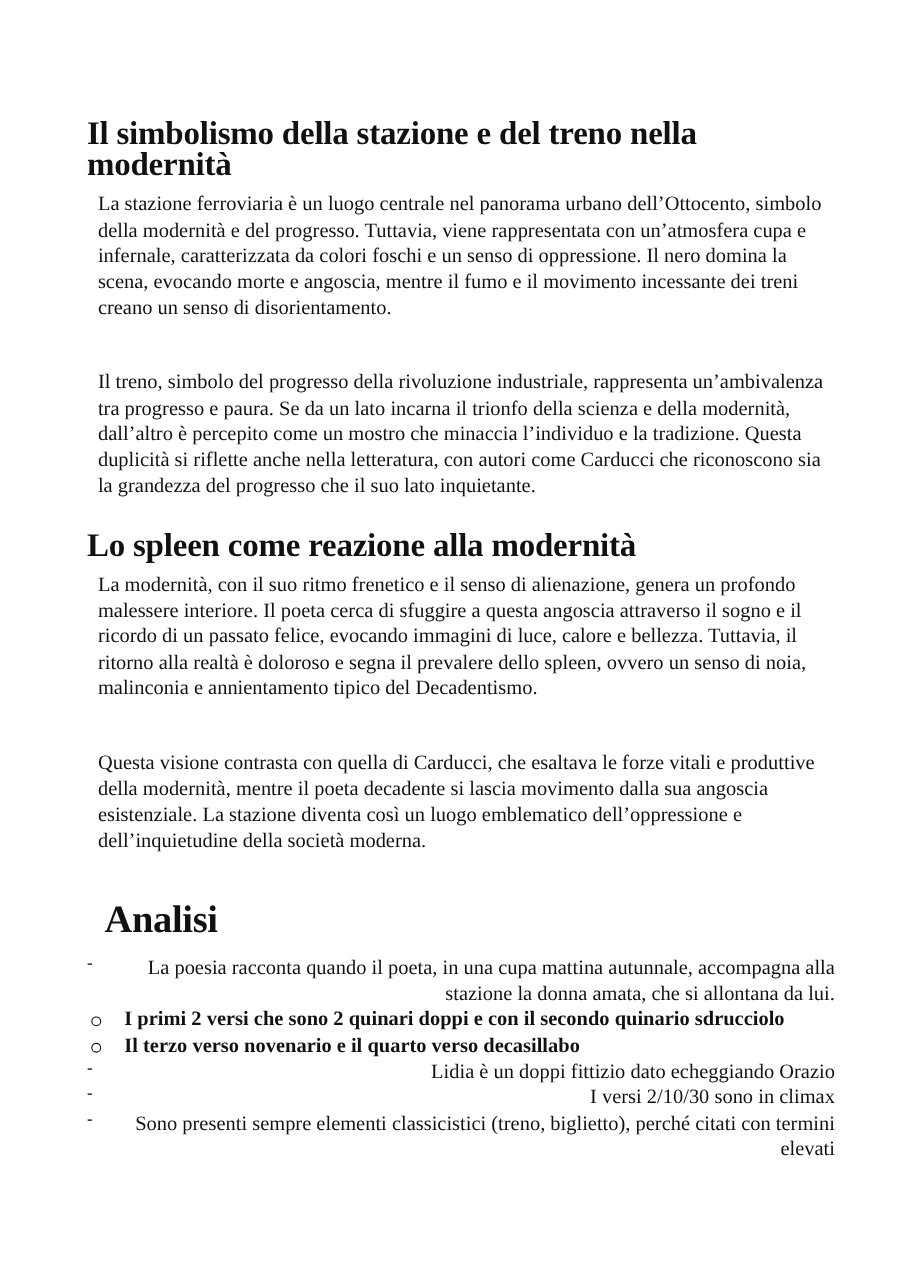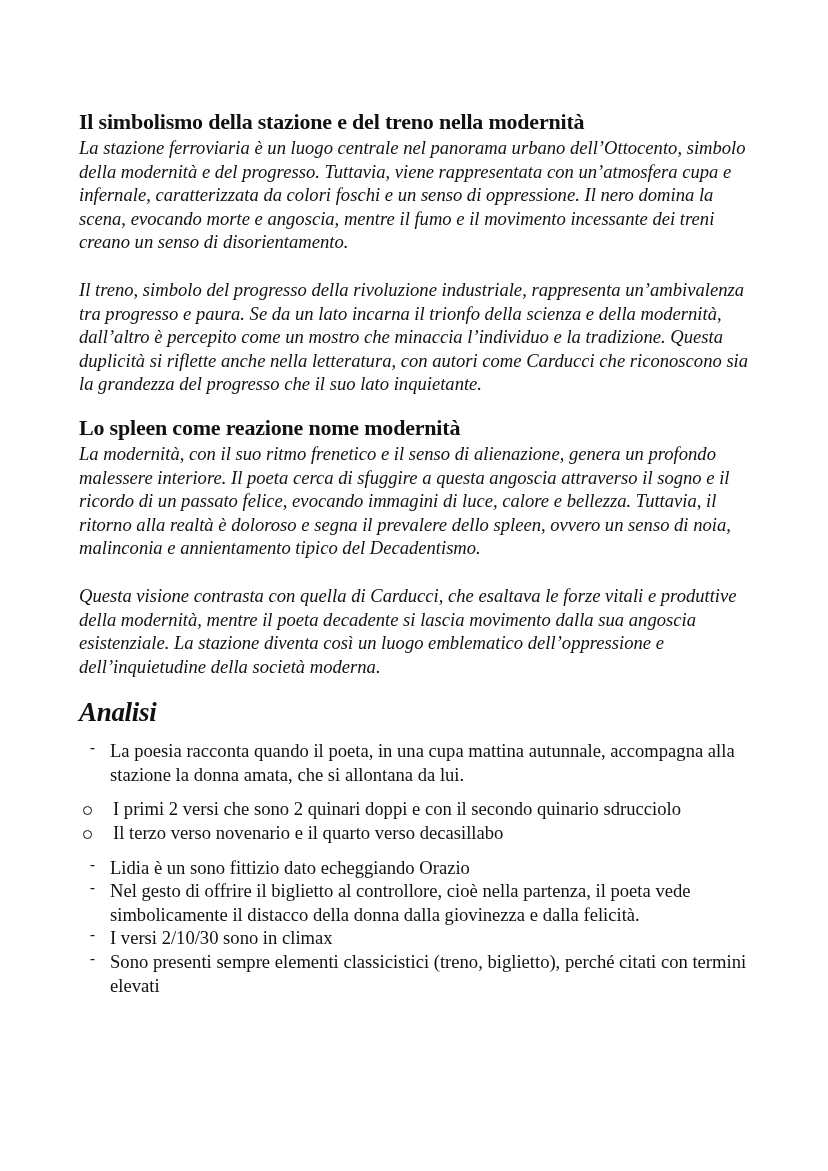--- a/index.html
+++ b/index.html
@@ -1,52 +1,51 @@
 <!DOCTYPE html>
 <html><head>
 <meta charset="utf-8">
 <style>
   html, body { margin: 0; padding: 0; background: #ffffff; }
   body { width: 828px; height: 1171px; position: relative; overflow: hidden; color: #111111; font-family: "Liberation Serif", "DejaVu Serif", serif; }
   .page { position: absolute; left: 79px; top: 108px; width: 680px; }
-  h2 { font-size: 22px; font-weight: bold; margin: 0; line-height: 28px; letter-spacing: -0.2px; }
-  h1 { font-size: 27px; font-weight: bold; margin: 0; line-height: 32px; letter-spacing: -0.3px; font-style: italic; }
-  p { font-size: 18.6px; line-height: 23.6px; margin: 0; font-style: italic; }
+  h2 { font-size: 30px; font-weight: bold; margin: 0; line-height: 28px; letter-spacing: -0.2px; }
+  h1 { font-size: 35px; font-weight: bold; margin: 16px; line-height: 32px; letter-spacing: -0.3px; }
+  p { font-size: 18.6px; line-height: 23.6px; margin: 10px; }
   .gap { height: 24px; }
   .gap-h { height: 18px; }
-  ul.dash { list-style: none; margin: 11px; padding: 0; }
+  ul.dash { list-style: none; margin: 0; padding: 0; text-align: right; }
   ul.dash > li { position: relative; padding-left: 20px; font-size: 18.6px; line-height: 23.6px; }
   ul.dash > li::before { content: "-"; position: absolute; left: 0; top: -3px; font-weight: bold; font-size: 15px; }
-  ul.circle { list-style: none; margin: 0; padding: 0; }
+  ul.circle { list-style: none; margin: 0; padding: 0; font-weight: bold; }
   ul.circle > li { position: relative; padding-left: 34px; font-size: 18.6px; line-height: 23.6px; }
   ul.circle > li::before { content: ""; position: absolute; left: 4px; top: 9px; width: 7px; height: 7px; border: 1.5px solid #111; border-radius: 50%; }
 </style>
 </head>
 <body>
 
 <div class="page">
   <h2>Il simbolismo della stazione e del treno nella modernità</h2>
   <p>La stazione ferroviaria è un luogo centrale nel panorama urbano dell’Ottocento, simbolo della modernità e del progresso. Tuttavia, viene rappresentata con un’atmosfera cupa e infernale, caratterizzata da colori foschi e un senso di oppressione. Il nero domina la scena, evocando morte e angoscia, mentre il fumo e il movimento incessante dei treni creano un senso di disorientamento.</p>
   <div class="gap"></div>
   <p>Il treno, simbolo del progresso della rivoluzione industriale, rappresenta un’ambivalenza tra progresso e paura. Se da un lato incarna il trionfo della scienza e della modernità, dall’altro è percepito come un mostro che minaccia l’individuo e la tradizione. Questa duplicità si riflette anche nella letteratura, con autori come Carducci che riconoscono sia la grandezza del progresso che il suo lato inquietante.</p>
   <div class="gap-h"></div>
 
-  <h2>Lo spleen come reazione nome modernità</h2>
+  <h2>Lo spleen come reazione alla modernità</h2>
   <p>La modernità, con il suo ritmo frenetico e il senso di alienazione, genera un profondo malessere interiore. Il poeta cerca di sfuggire a questa angoscia attraverso il sogno e il ricordo di un passato felice, evocando immagini di luce, calore e bellezza. Tuttavia, il ritorno alla realtà è doloroso e segna il prevalere dello spleen, ovvero un senso di noia, malinconia e annientamento tipico del Decadentismo.</p>
   <div class="gap"></div>
   <p>Questa visione contrasta con quella di Carducci, che esaltava le forze vitali e produttive della modernità, mentre il poeta decadente si lascia movimento dalla sua angoscia esistenziale. La stazione diventa così un luogo emblematico dell’oppressione e dell’inquietudine della società moderna.</p>
   <div class="gap-h"></div>
 
   <h1>Analisi</h1>
   <ul class="dash">
     <li><span>La poesia racconta quando il poeta, in una cupa mattina autunnale, accompagna alla stazione la donna amata, che si allontana da lui.</span></li>
   </ul>
   <ul class="circle">
     <li>I primi 2 versi che sono 2 quinari doppi e con il secondo quinario sdrucciolo</li>
     <li>Il terzo verso novenario e il quarto verso decasillabo</li>
   </ul>
   <ul class="dash">
-    <li><span>Lidia è un sono fittizio dato echeggiando Orazio</span></li>
-    <li><span>Nel gesto di offrire il biglietto al controllore, cioè nella partenza, il poeta vede simbolicamente il distacco della donna dalla giovinezza e dalla felicità.</span></li>
+    <li><span>Lidia è un doppi fittizio dato echeggiando Orazio</span></li>
     <li><span>I versi 2/10/30 sono in climax</span></li>
     <li><span>Sono presenti sempre elementi classicistici (treno, biglietto), perché citati con termini elevati</span></li>
   </ul>
 </div>
 
 </body></html>

